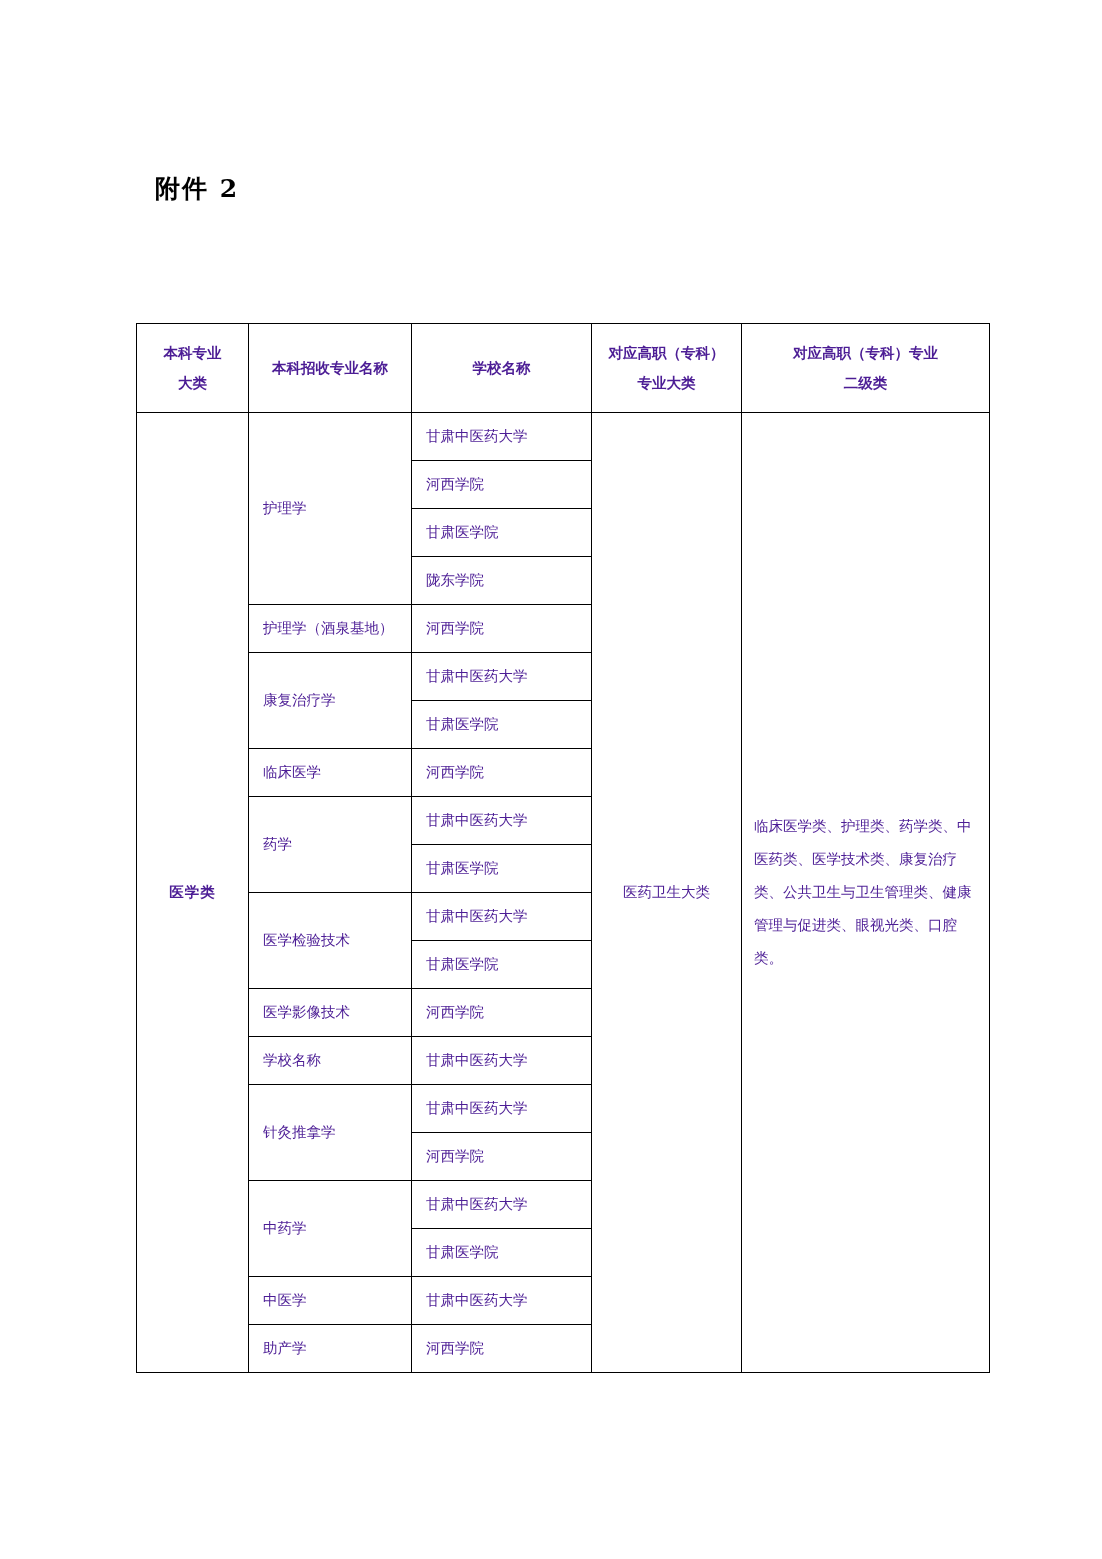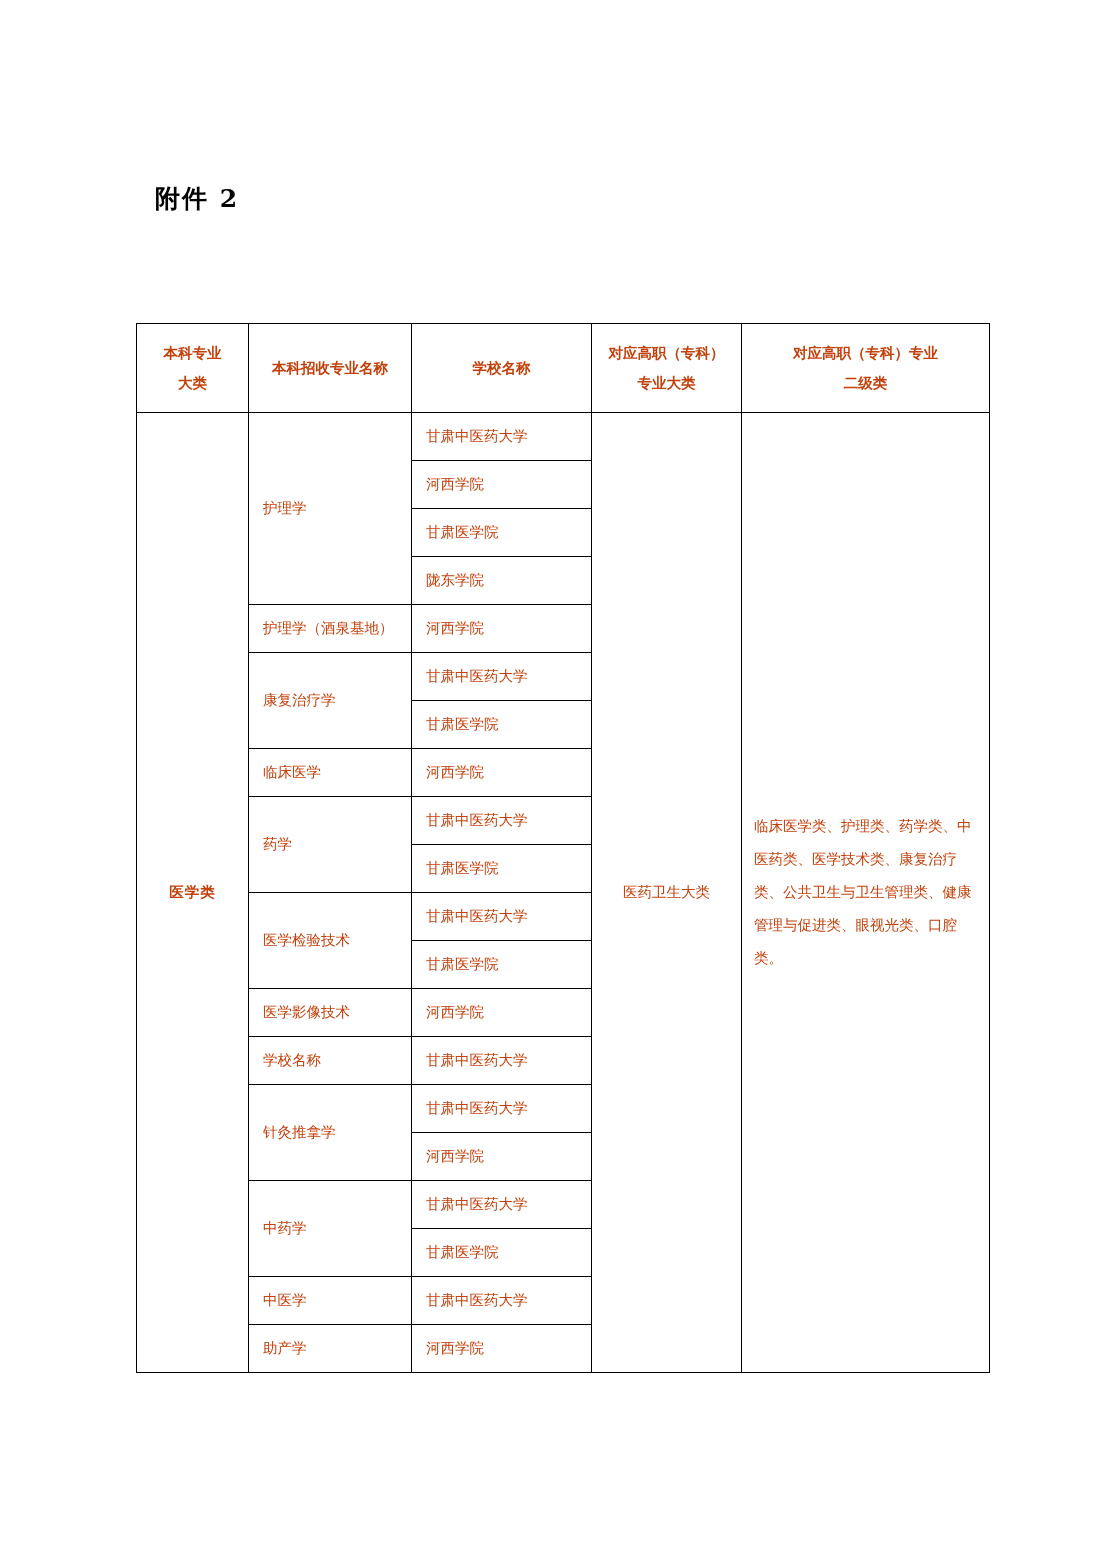--- a/index.html
+++ b/index.html
@@ -17,21 +17,21 @@
   .page {
     position: absolute;
     top: 0; left: 0;
     width: 1102px;
     height: 1559px;
     box-sizing: border-box;
   }
   .attachment-label {
     position: absolute;
     left: 155px;
-    top: 182px;
+    top: 172px;
     font-size: 25px;
     font-weight: bold;
     letter-spacing: 2px;
   }
   .doc-title {
     position: absolute;
     left: 155px;
     top: 222px;
     width: 855px;
     font-size: 25px;
@@ -54,21 +54,21 @@
     left: 136px;
     top: 323px;
     width: 853px;
     border-collapse: collapse;
     table-layout: fixed;
     font-family: "DejaVu Sans", "Liberation Sans", sans-serif;
   }
   table.matrix td {
     border: 1px solid #000000;
     font-size: 14.5px;
-    color: #c2410c;
+    color: #4c1d95;
     padding: 0 10px;
     vertical-align: middle;
   }
   .hdr {
     text-align: center;
     font-weight: bold;
     font-size: 14.5px;
     line-height: 30px;
     height: 88px;
     padding: 0 4px !important;

